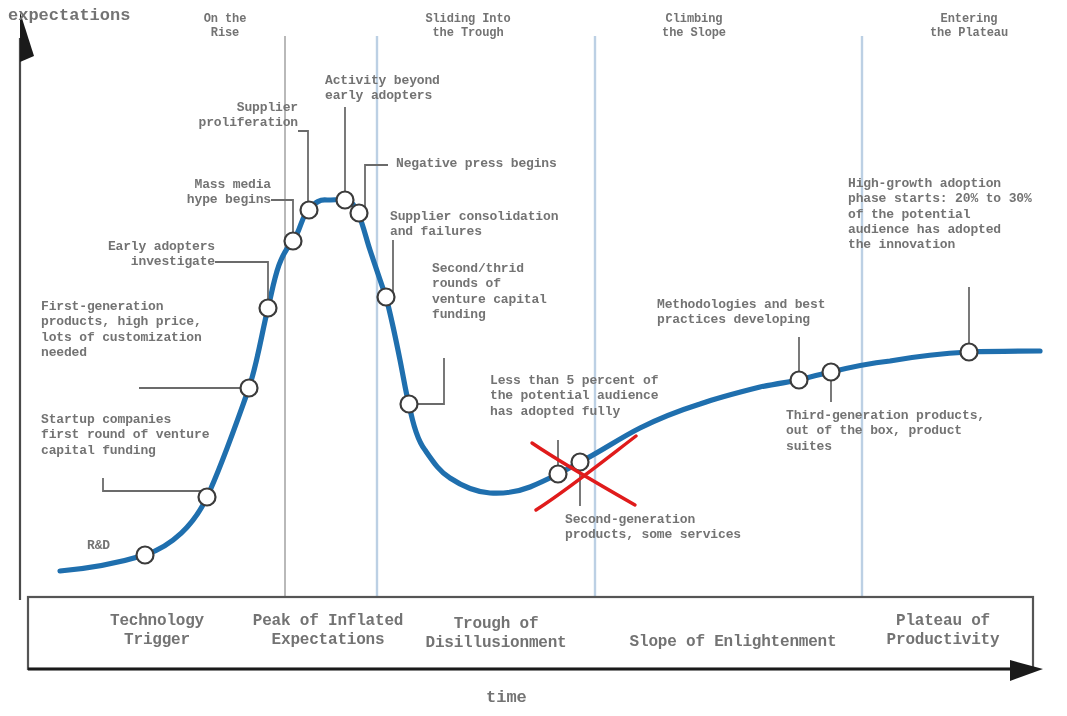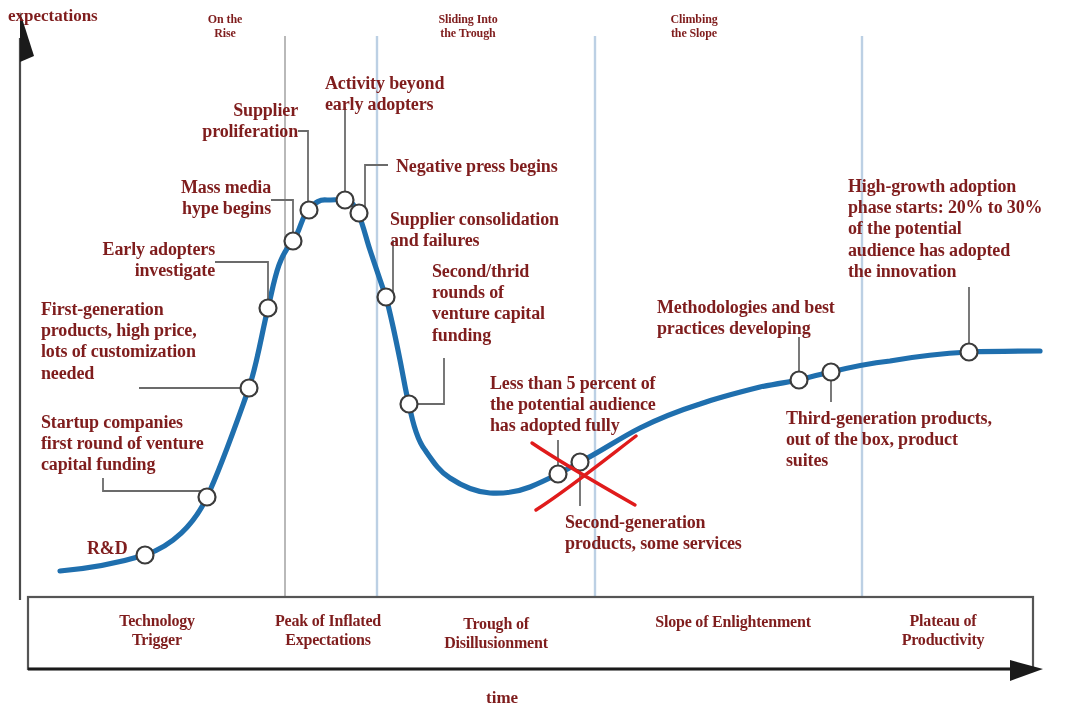--- a/index.html
+++ b/index.html
@@ -22,37 +22,37 @@
   svg.layer {
     position: absolute;
     left: 0;
     top: 0;
     width: 1067px;
     height: 716px;
     pointer-events: none;
   }
   .lbl {
     position: absolute;
-    font-family: Liberation Serif, serif;
+    font-family: Liberation Mono, monospace;
     font-weight: bold;
-    color: #7f1d1d;
+    color: #737373;
     line-height: 1.18;
     white-space: pre-line;
   }
   .phase-head {
     font-size: 12px;
     text-align: center;
     letter-spacing: -0.1px;
   }
   .axis-label {
     font-size: 17px;
     font-weight: bold;
   }
   .note {
-    font-size: 18px;
+    font-size: 13px;
     letter-spacing: -0.15px;
   }
   .note.right { text-align: right; }
   .stage-name {
     font-size: 16px;
     text-align: center;
     letter-spacing: -0.2px;
   }
 </style>
 </head>
@@ -168,28 +168,30 @@
 
   <div class="lbl axis-label" style="left:8px; top:6px;">expectations</div>
   <div class="lbl axis-label" style="left:486px; top:688px;">time</div>
 
   <div class="lbl phase-head" style="left:155px; top:12px; width:140px;">On the
 Rise</div>
   <div class="lbl phase-head" style="left:388px; top:12px; width:160px;">Sliding Into
 the Trough</div>
   <div class="lbl phase-head" style="left:614px; top:12px; width:160px;">Climbing
 the Slope</div>
+  <div class="lbl phase-head" style="left:889px; top:12px; width:160px;">Entering
+the Plateau</div>
 
   <div class="lbl stage-name" style="left:87px; top:612px; width:140px;">Technology
 Trigger</div>
   <div class="lbl stage-name" style="left:243px; top:612px; width:170px;">Peak of Inflated
 Expectations</div>
   <div class="lbl stage-name" style="left:406px; top:615px; width:180px;">Trough of
 Disillusionment</div>
-  <div class="lbl stage-name" style="left:613px; top:613px; width:240px;">Slope of Enlightenment</div>
+  <div class="lbl stage-name" style="left:613px; top:633px; width:240px;">Slope of Enlightenment</div>
   <div class="lbl stage-name" style="left:868px; top:612px; width:150px;">Plateau of
 Productivity</div>
 
   <div class="lbl note" style="left:87px; top:538px;">R&amp;D</div>
 
   <div class="lbl note" style="left:41px; top:299px;">First-generation
 products, high price,
 lots of customization
 needed</div>
 

